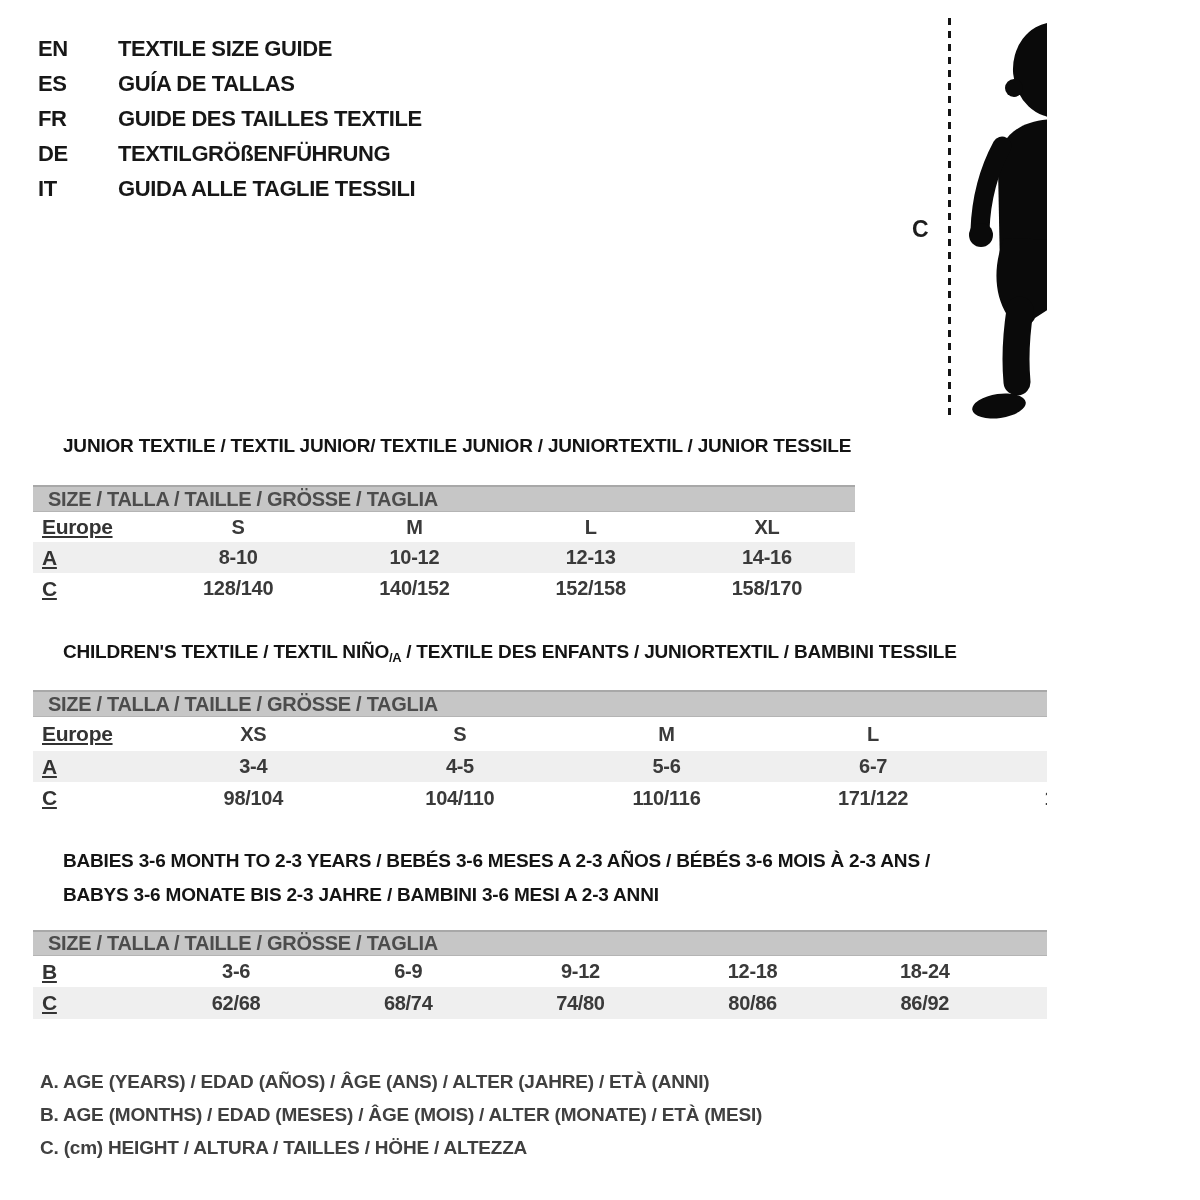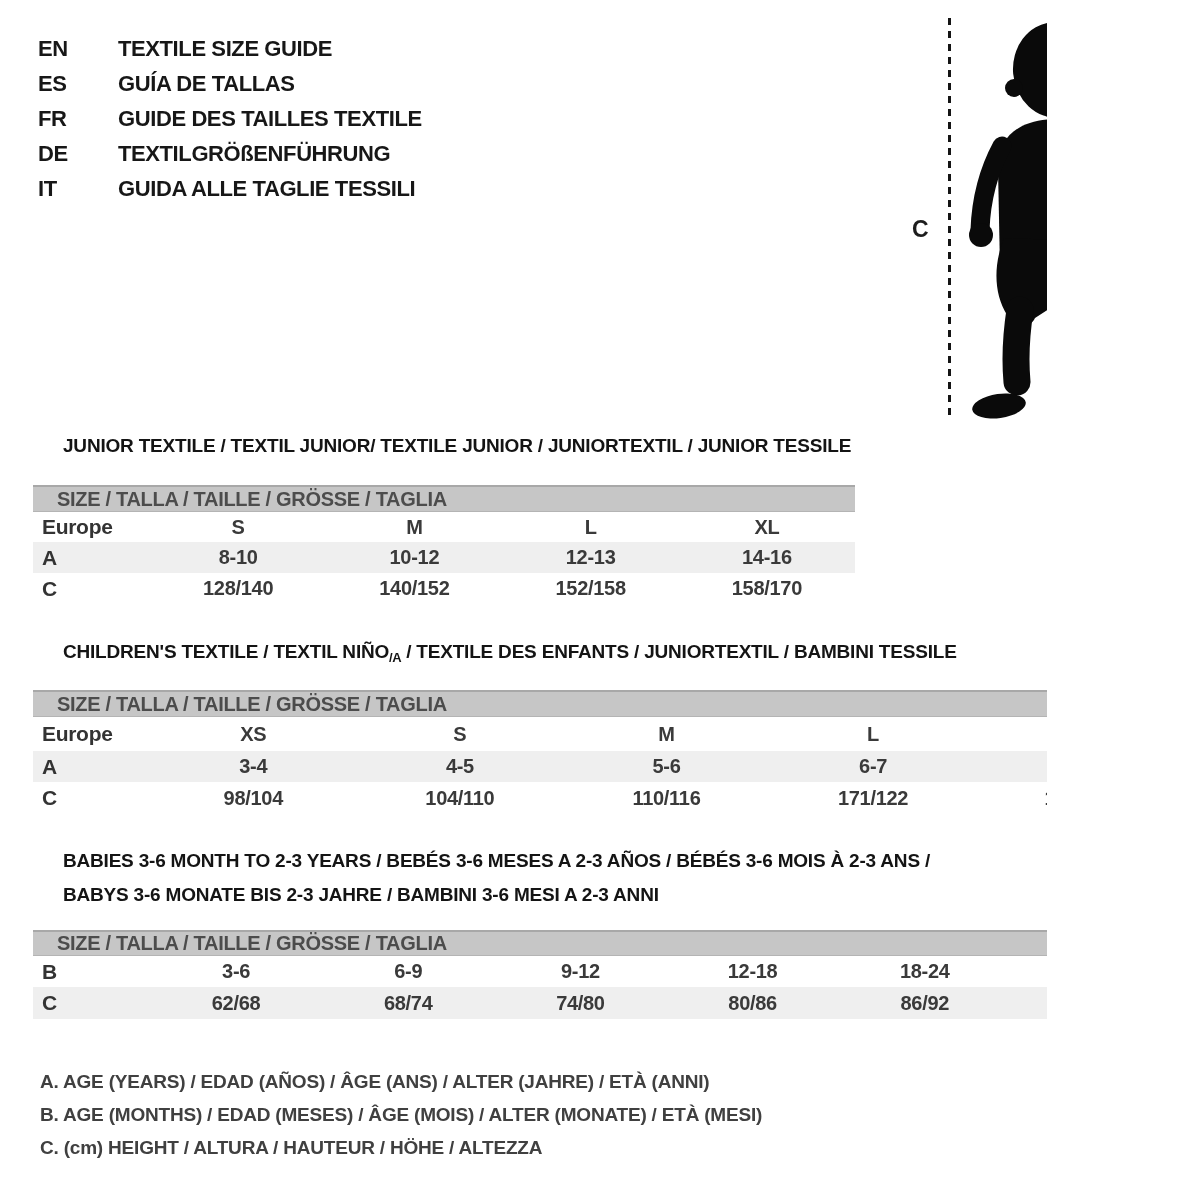--- a/index.html
+++ b/index.html
@@ -17,25 +17,25 @@
     background:repeating-linear-gradient(180deg,#141414 0 7px,rgba(0,0,0,0) 7px 13px);}
   .c-label{position:absolute;left:912px;top:216px;font-size:23px;font-weight:bold;}
 
   
   .sec-title{position:absolute;left:40px;font-size:19px;font-weight:bold;letter-spacing:-0.2px;color:#141414;white-space:nowrap;margin-left:23px;}
   .sub{font-size:13px;vertical-align:-4px;letter-spacing:-0.5px;}
 
   
   .table{position:absolute;left:33px;}
   .size-bar{height:27px;background:#c6c6c6;border-top:2px solid #a8a8a8;border-bottom:1px solid #b4b4b4;
-    display:flex;align-items:center;padding-left:24px;box-sizing:border-box;
+    display:flex;align-items:center;padding-left:15px;box-sizing:border-box;
     font-size:20px;font-weight:bold;letter-spacing:-0.3px;color:#4c4c4c;}
   .trow{display:flex;align-items:center;font-size:20px;font-weight:bold;letter-spacing:-0.3px;color:#3a3a3a;}
   .trow.alt{background:#efefef;}
-  .c0{width:117px;padding-left:9px;box-sizing:border-box;font-size:21px;color:#333333;}
+  .c0{width:117px;padding-left:9px;box-sizing:border-box;font-size:21px;color:#333333;text-decoration:underline;}
   .cv{flex:1;text-align:center;}
 
   
   .legend-line{position:absolute;left:40px;font-size:19px;font-weight:bold;letter-spacing:-0.2px;color:#404040;white-space:nowrap;}
 </style>
 </head>
 <body>
 
 <div id="canvas">
 
@@ -158,15 +158,15 @@
       <div class="cv">68/74</div>
       <div class="cv">74/80</div>
       <div class="cv">80/86</div>
       <div class="cv">86/92</div>
       <div class="cv">92/98</div>
     </div>
   </div>
 
   <div class="legend-line" style="top:1071px">A. AGE (YEARS) / EDAD (AÑOS) / ÂGE (ANS) / ALTER (JAHRE) / ETÀ (ANNI)</div>
   <div class="legend-line" style="top:1104px">B. AGE (MONTHS) / EDAD (MESES) / ÂGE (MOIS) / ALTER (MONATE) / ETÀ (MESI)</div>
-  <div class="legend-line" style="top:1137px">C. (cm) HEIGHT / ALTURA / HAUTEUR / HÖHE / ALTEZZA</div>
+  <div class="legend-line" style="top:1137px">C. (cm) HEIGHT / ALTURA / TAILLES / HÖHE / ALTEZZA</div>
 
 </div>
 
 </body></html>

